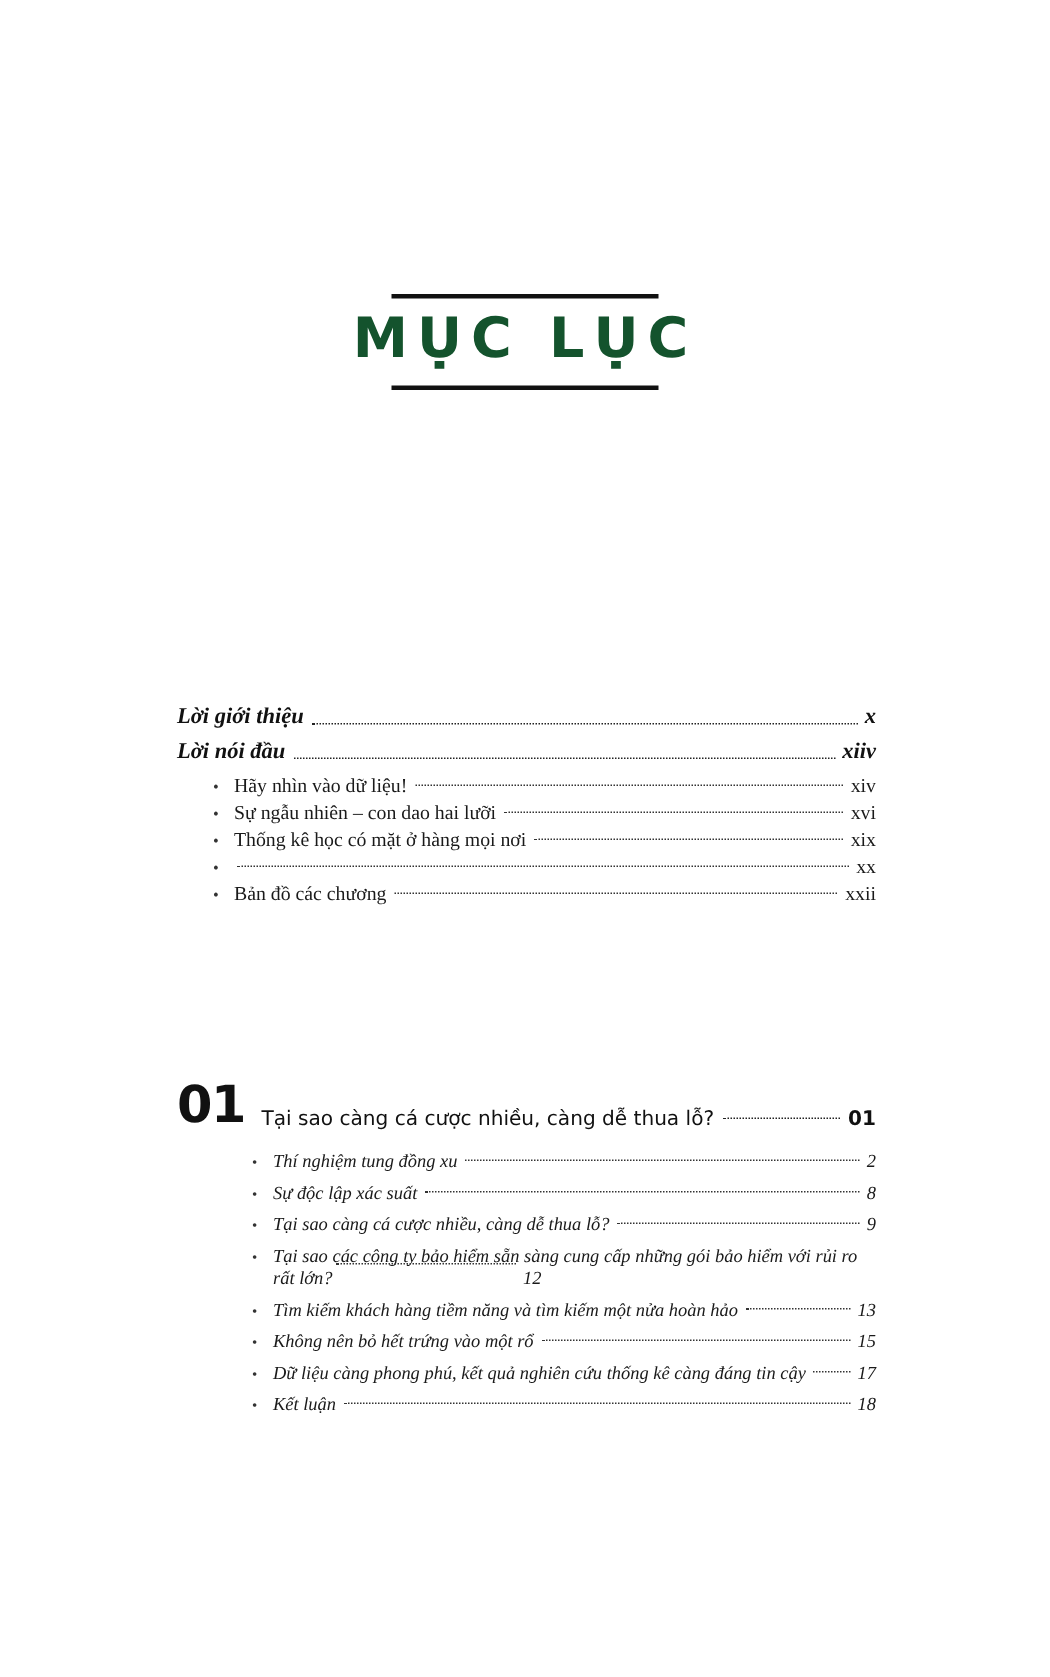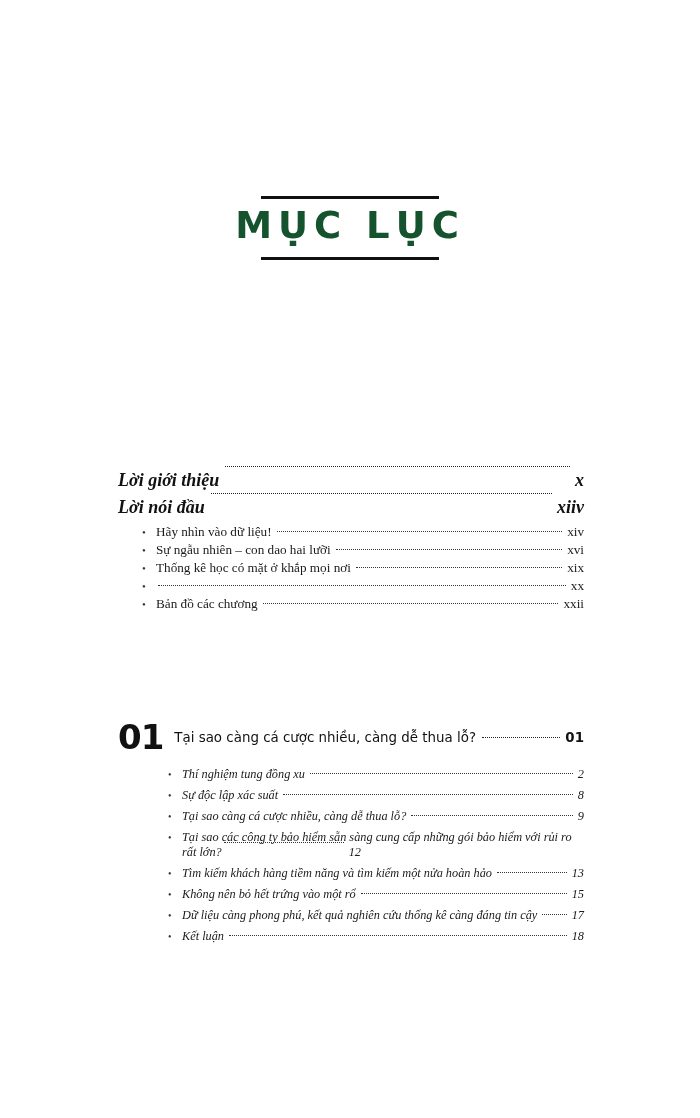--- a/index.html
+++ b/index.html
@@ -50,24 +50,24 @@
 
   
   .front-matter {
     position: absolute;
     top: 470px;
     left: 118px;
     width: 466px;
   }
   .fm-main {
     display: flex;
-    align-items: flex-start;
+    align-items: flex-end;
     font-style: italic;
     font-weight: bold;
-    font-size: 18px;
+    font-size: 15px;
     color: #111;
     margin-bottom: 6px;
     white-space: nowrap;
   }
   .fm-main .label { flex: 0 0 auto; padding-right: 4px; }
   .fm-main .dots {
     flex: 1 1 auto;
     border-bottom: 1.4px dotted #222;
     transform: translateY(-4px);
     margin: 0 2px;
@@ -102,21 +102,21 @@
 
   
   .chapter {
     position: absolute;
     top: 718px;
     left: 118px;
     width: 466px;
   }
   .chapter-head {
     display: flex;
-    align-items: center;
+    align-items: flex-end;
   }
   .chapter-num {
     font-family: "DejaVu Sans", sans-serif;
     font-weight: bold;
     font-size: 34px;
     line-height: 34px;
     letter-spacing: -1px;
     color: #111;
     flex: 0 0 auto;
     padding-right: 11px;
@@ -249,21 +249,21 @@
 
     <div class="fm-sub">
       <span class="bullet">•</span>
       <span class="label">Sự ngẫu nhiên – con dao hai lưỡi</span>
       <span class="dots"></span>
       <span class="pg">xvi</span>
     </div>
 
     <div class="fm-sub">
       <span class="bullet">•</span>
-      <span class="label">Thống kê học có mặt ở khắp mọi nơi</span>
+      <span class="label">Thống kê học có mặt ở hàng mọi nơi</span>
       <span class="dots"></span>
       <span class="pg">xix</span>
     </div>
 
     <div class="fm-sub">
       <span class="bullet">•</span>
       <span class="dots"></span>
       <span class="pg">xx</span>
     </div>
 

